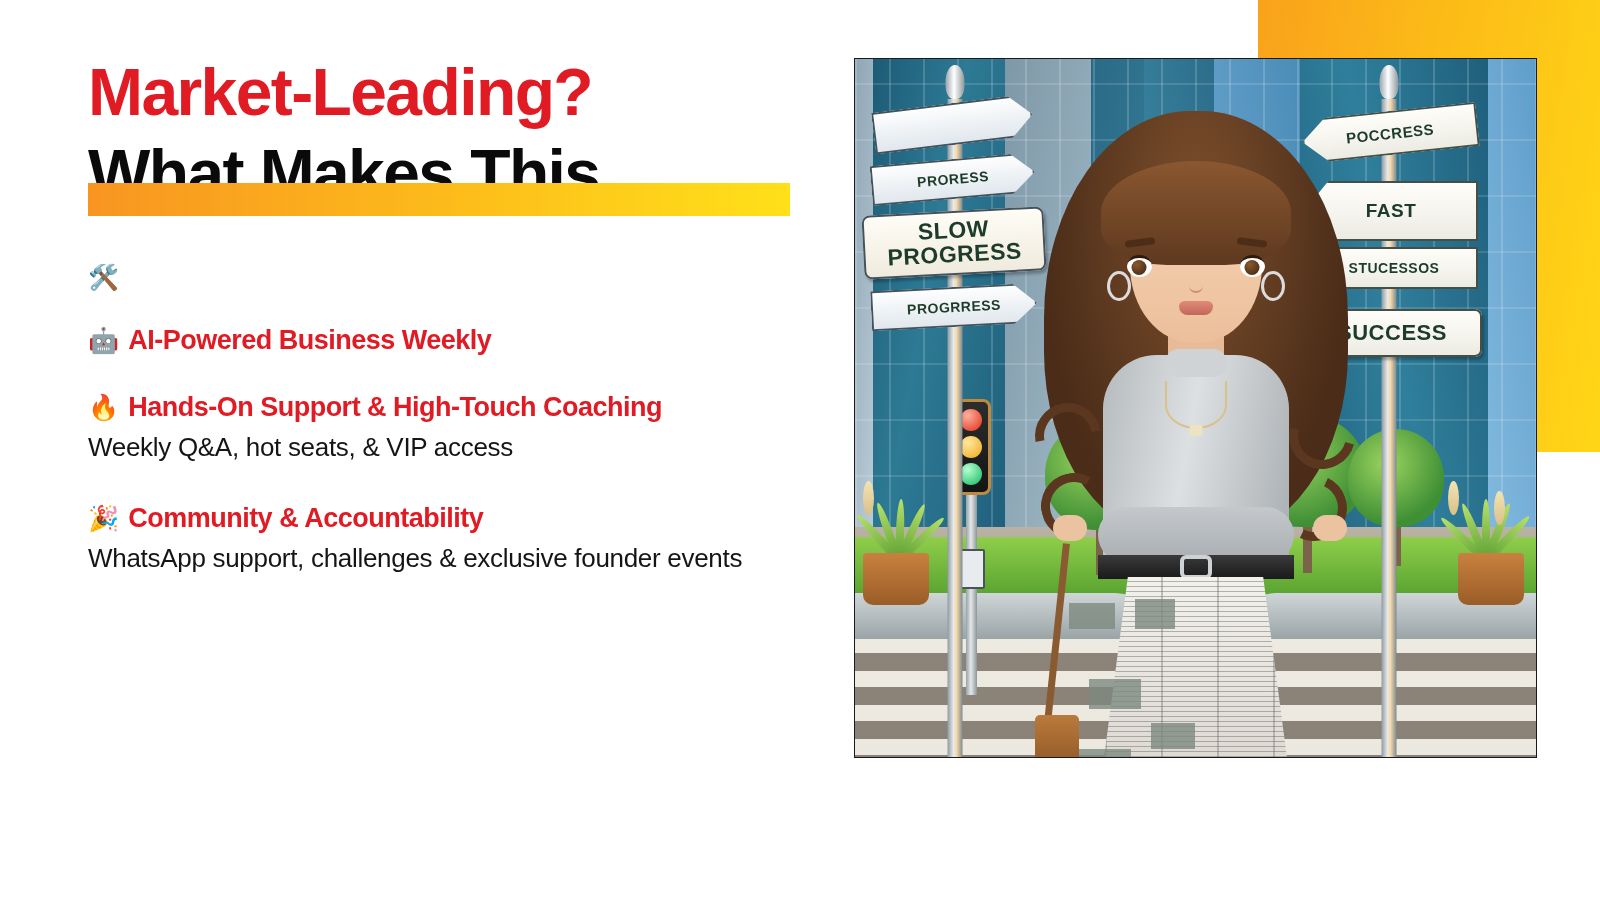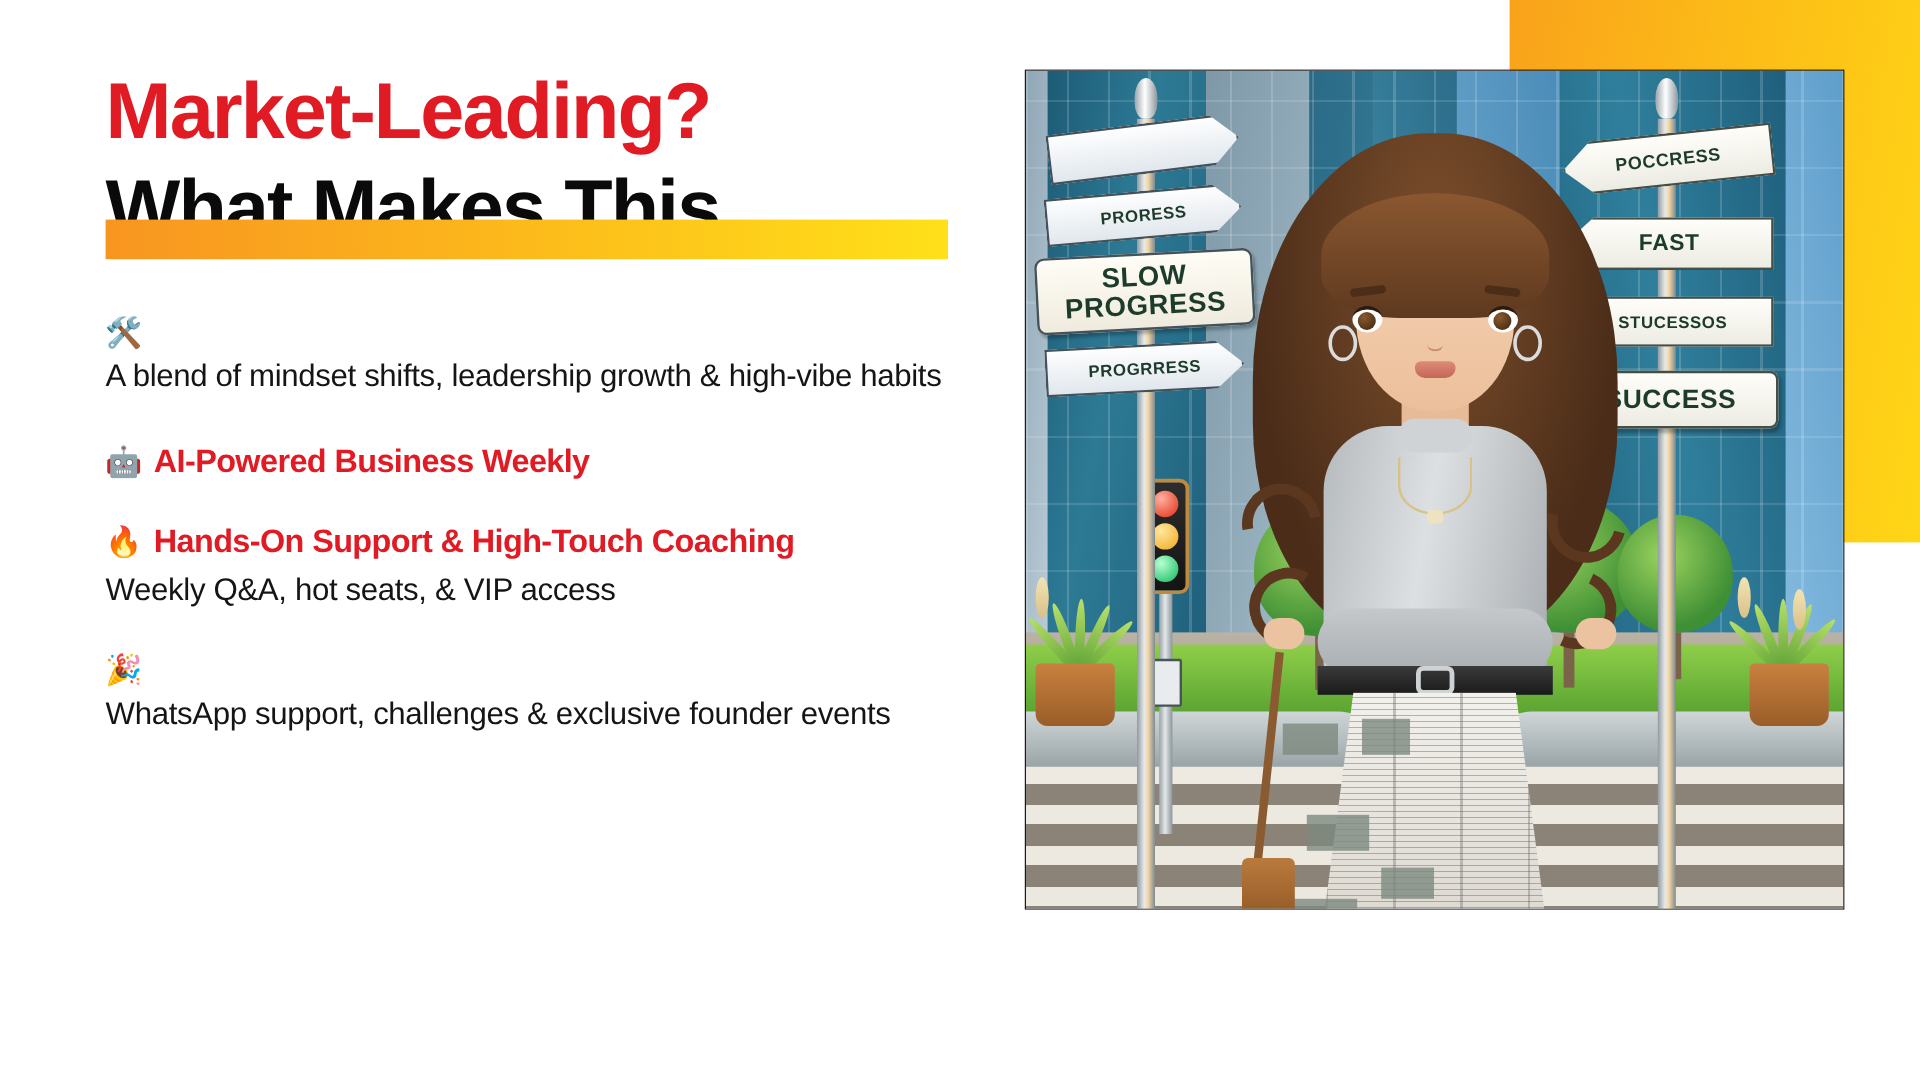--- a/index.html
+++ b/index.html
@@ -251,21 +251,21 @@
     font-size:23px; line-height:1.04; clip-path:none !important; border-radius:8px;
     background:linear-gradient(180deg,#fffdf6,#efeadd) !important;}
   .sl-3{ left:4px; top:228px; width:166px; height:40px; transform:rotate(-3deg); font-size:14px; }
 
   
   .sp-right{ right:52px; top:0; width:190px; height:700px; }
   .sp-right .sign{ clip-path:polygon(14% 0,100% 0,100% 100%,14% 100%,0 50%);
     background:linear-gradient(180deg,#fffefa,#ecebe2);
     border:none; outline:2px solid #454f46; outline-offset:-2px; }
   .sr-0{ left:8px; top:52px; width:176px; height:44px; transform:rotate(-6deg); font-size:15px; }
-  .sr-1{ left:10px; top:122px; width:174px; height:44px; font-size:19px;text-align:center; }
+  .sr-1{ left:10px; top:122px; width:174px; height:60px; font-size:19px;text-align:center; }
   .sr-2{ left:16px; top:188px; width:168px; height:42px; font-size:14px; }
   .sr-3{ left:8px; top:250px; width:180px; height:48px; font-size:22px;
     clip-path:none !important; border-radius:7px; }
 
   
   .traffic{
     position:absolute; left:96px; top:340px; width:40px; height:300px;
   }
   .tl-box{
     width:40px; height:96px;
@@ -441,41 +441,41 @@
     <div class="headline-line l2">Market-Leading?</div>
     <div class="headline-line l1">What Makes This</div>
   </div>
 
   <div class="bullets">
 
     <div class="bullet">
       <div class="bullet-head">
         <span class="bullet-emoji">🛠️</span>
       </div>
-      <div class="bullet-desc">A blend of mindset shifts, leadership growth &amp; high-vibe habits</div>
     </div>
 
     <div class="bullet">
       <div class="bullet-head">
         <span class="bullet-emoji">🤖</span>
         <span class="bullet-title">AI-Powered Business Weekly</span>
       </div>
     </div>
 
     <div class="bullet">
       <div class="bullet-head">
         <span class="bullet-emoji">🔥</span>
         <span class="bullet-title">Hands-On Support &amp; High-Touch Coaching</span>
       </div>
       <div class="bullet-desc">Weekly Q&amp;A, hot seats, &amp; VIP access</div>
     </div>
 
     <div class="bullet">
       <div class="bullet-head">
         <span class="bullet-emoji">🎉</span>
+        <span class="bullet-title">Community &amp; Accountability</span>
       </div>
       <div class="bullet-desc">WhatsApp support, challenges &amp; exclusive founder events</div>
     </div>
 
   </div>
 </div>
 
 <div class="illustration">
   <div class="sky"></div>
 

